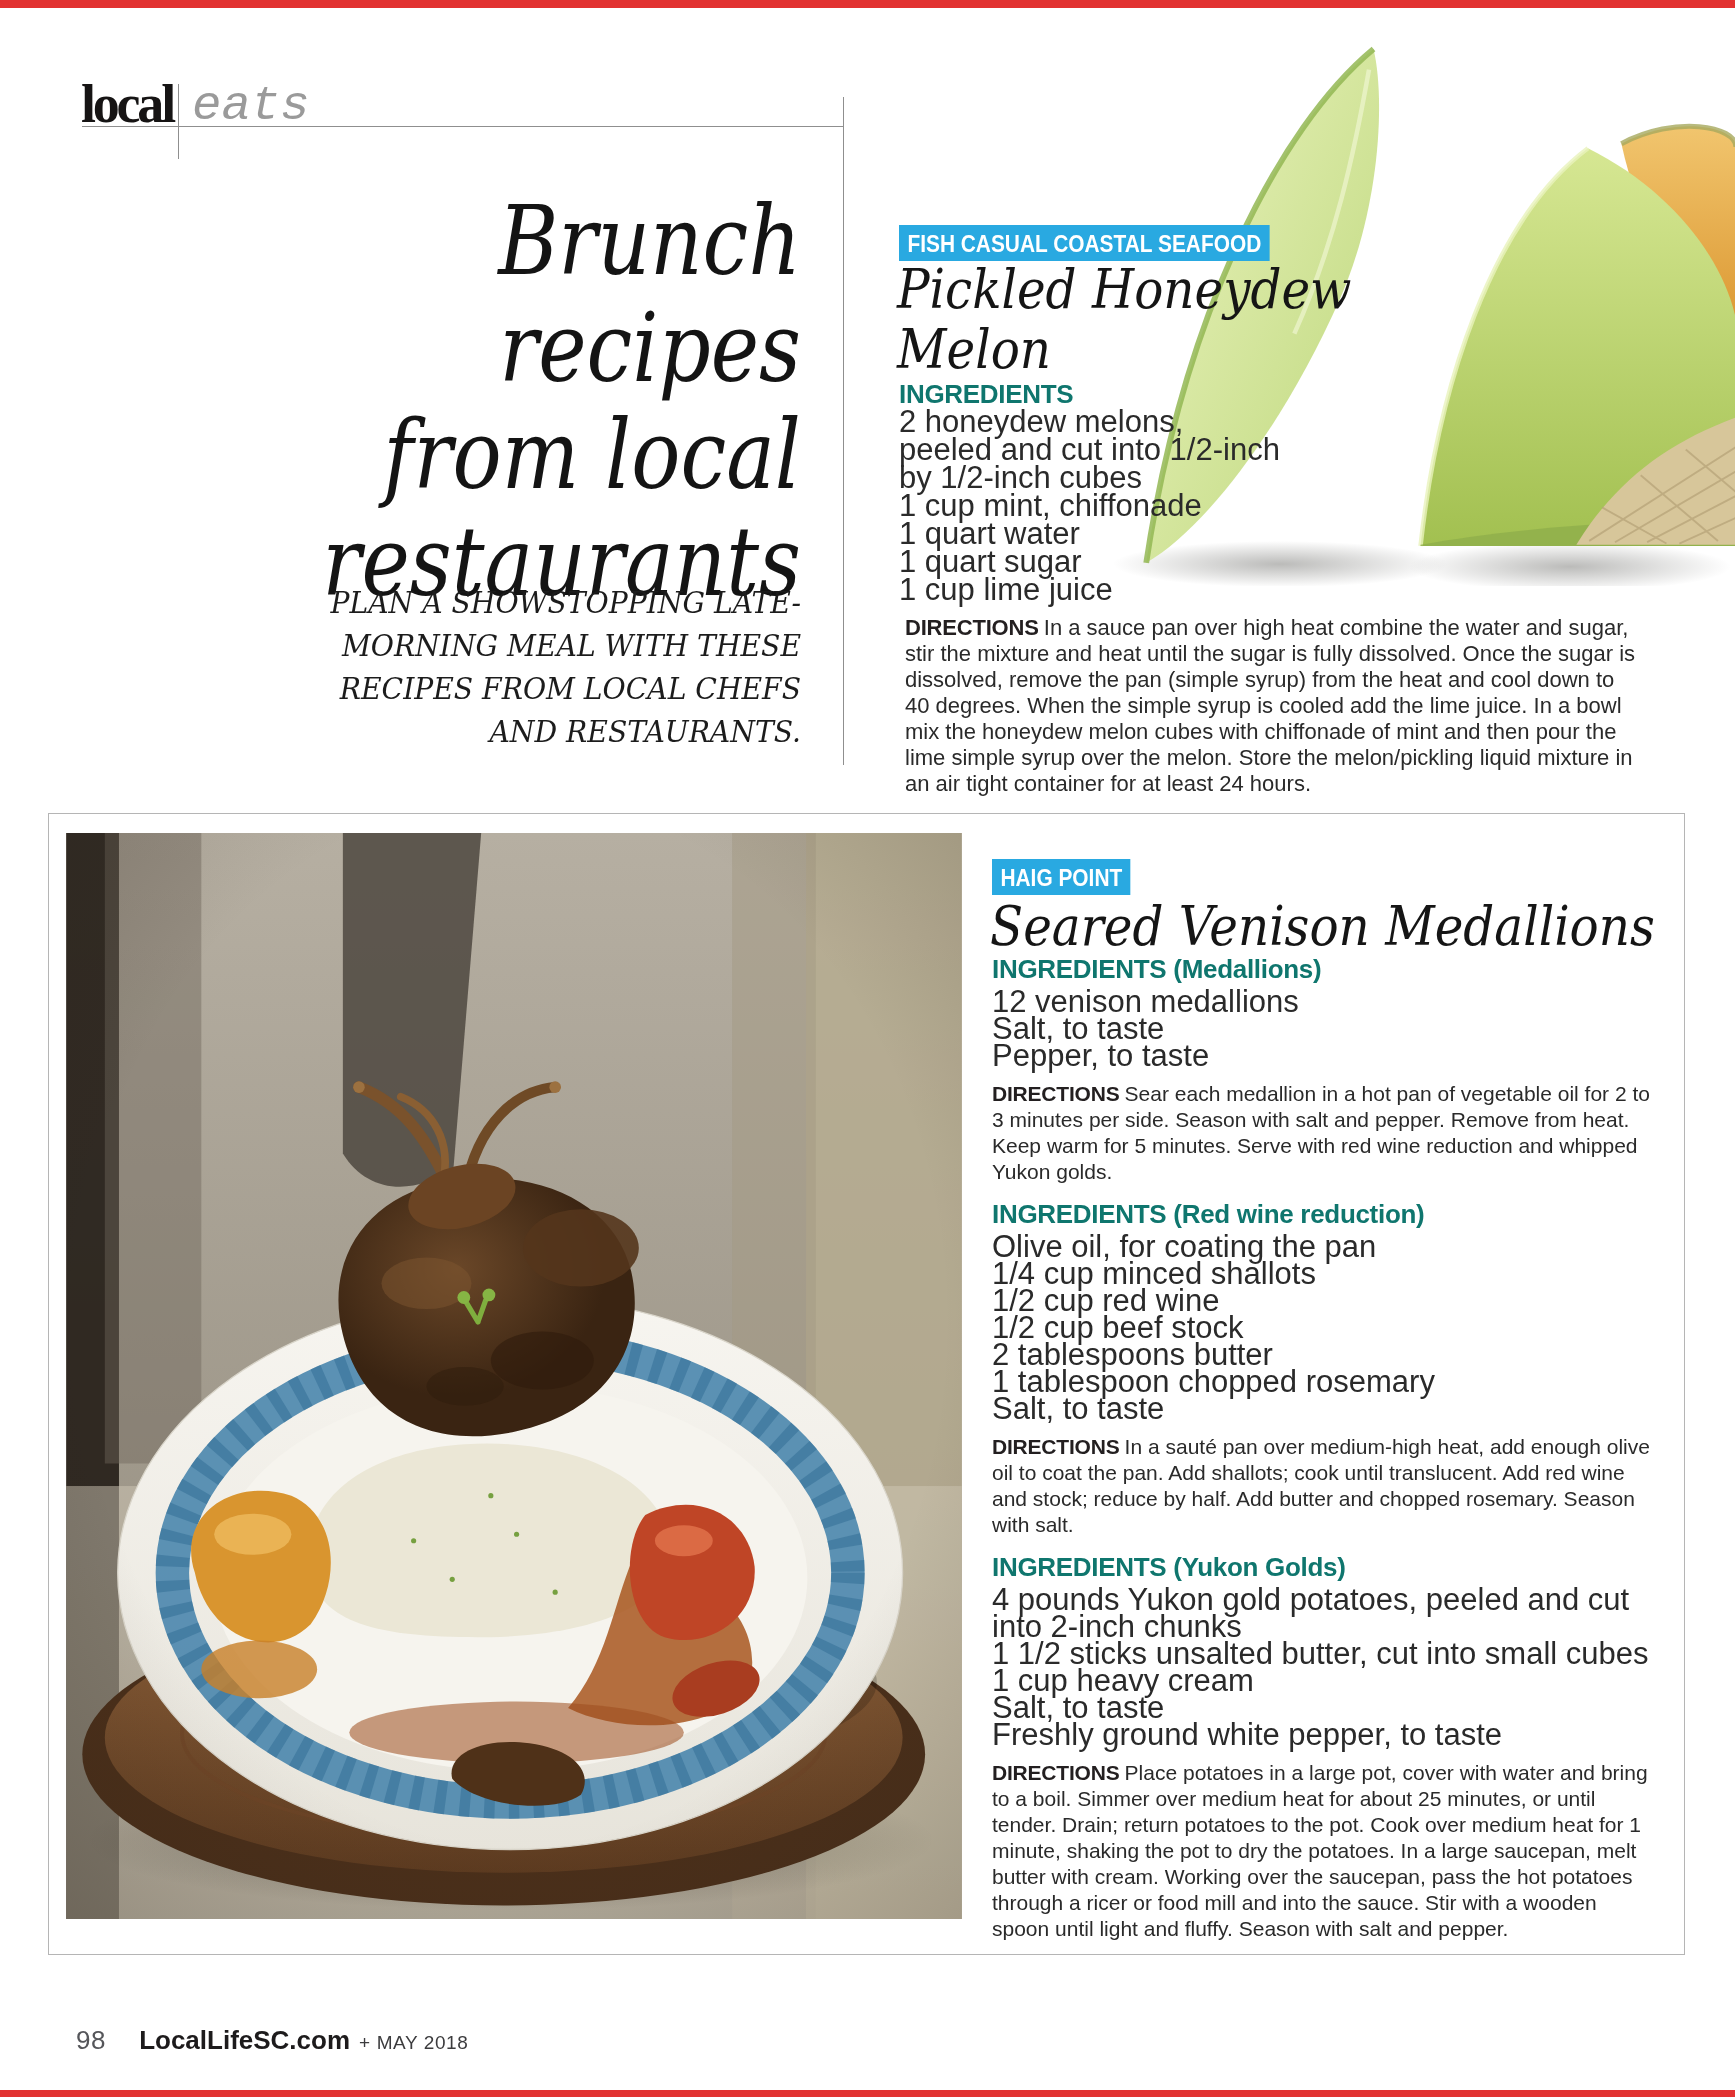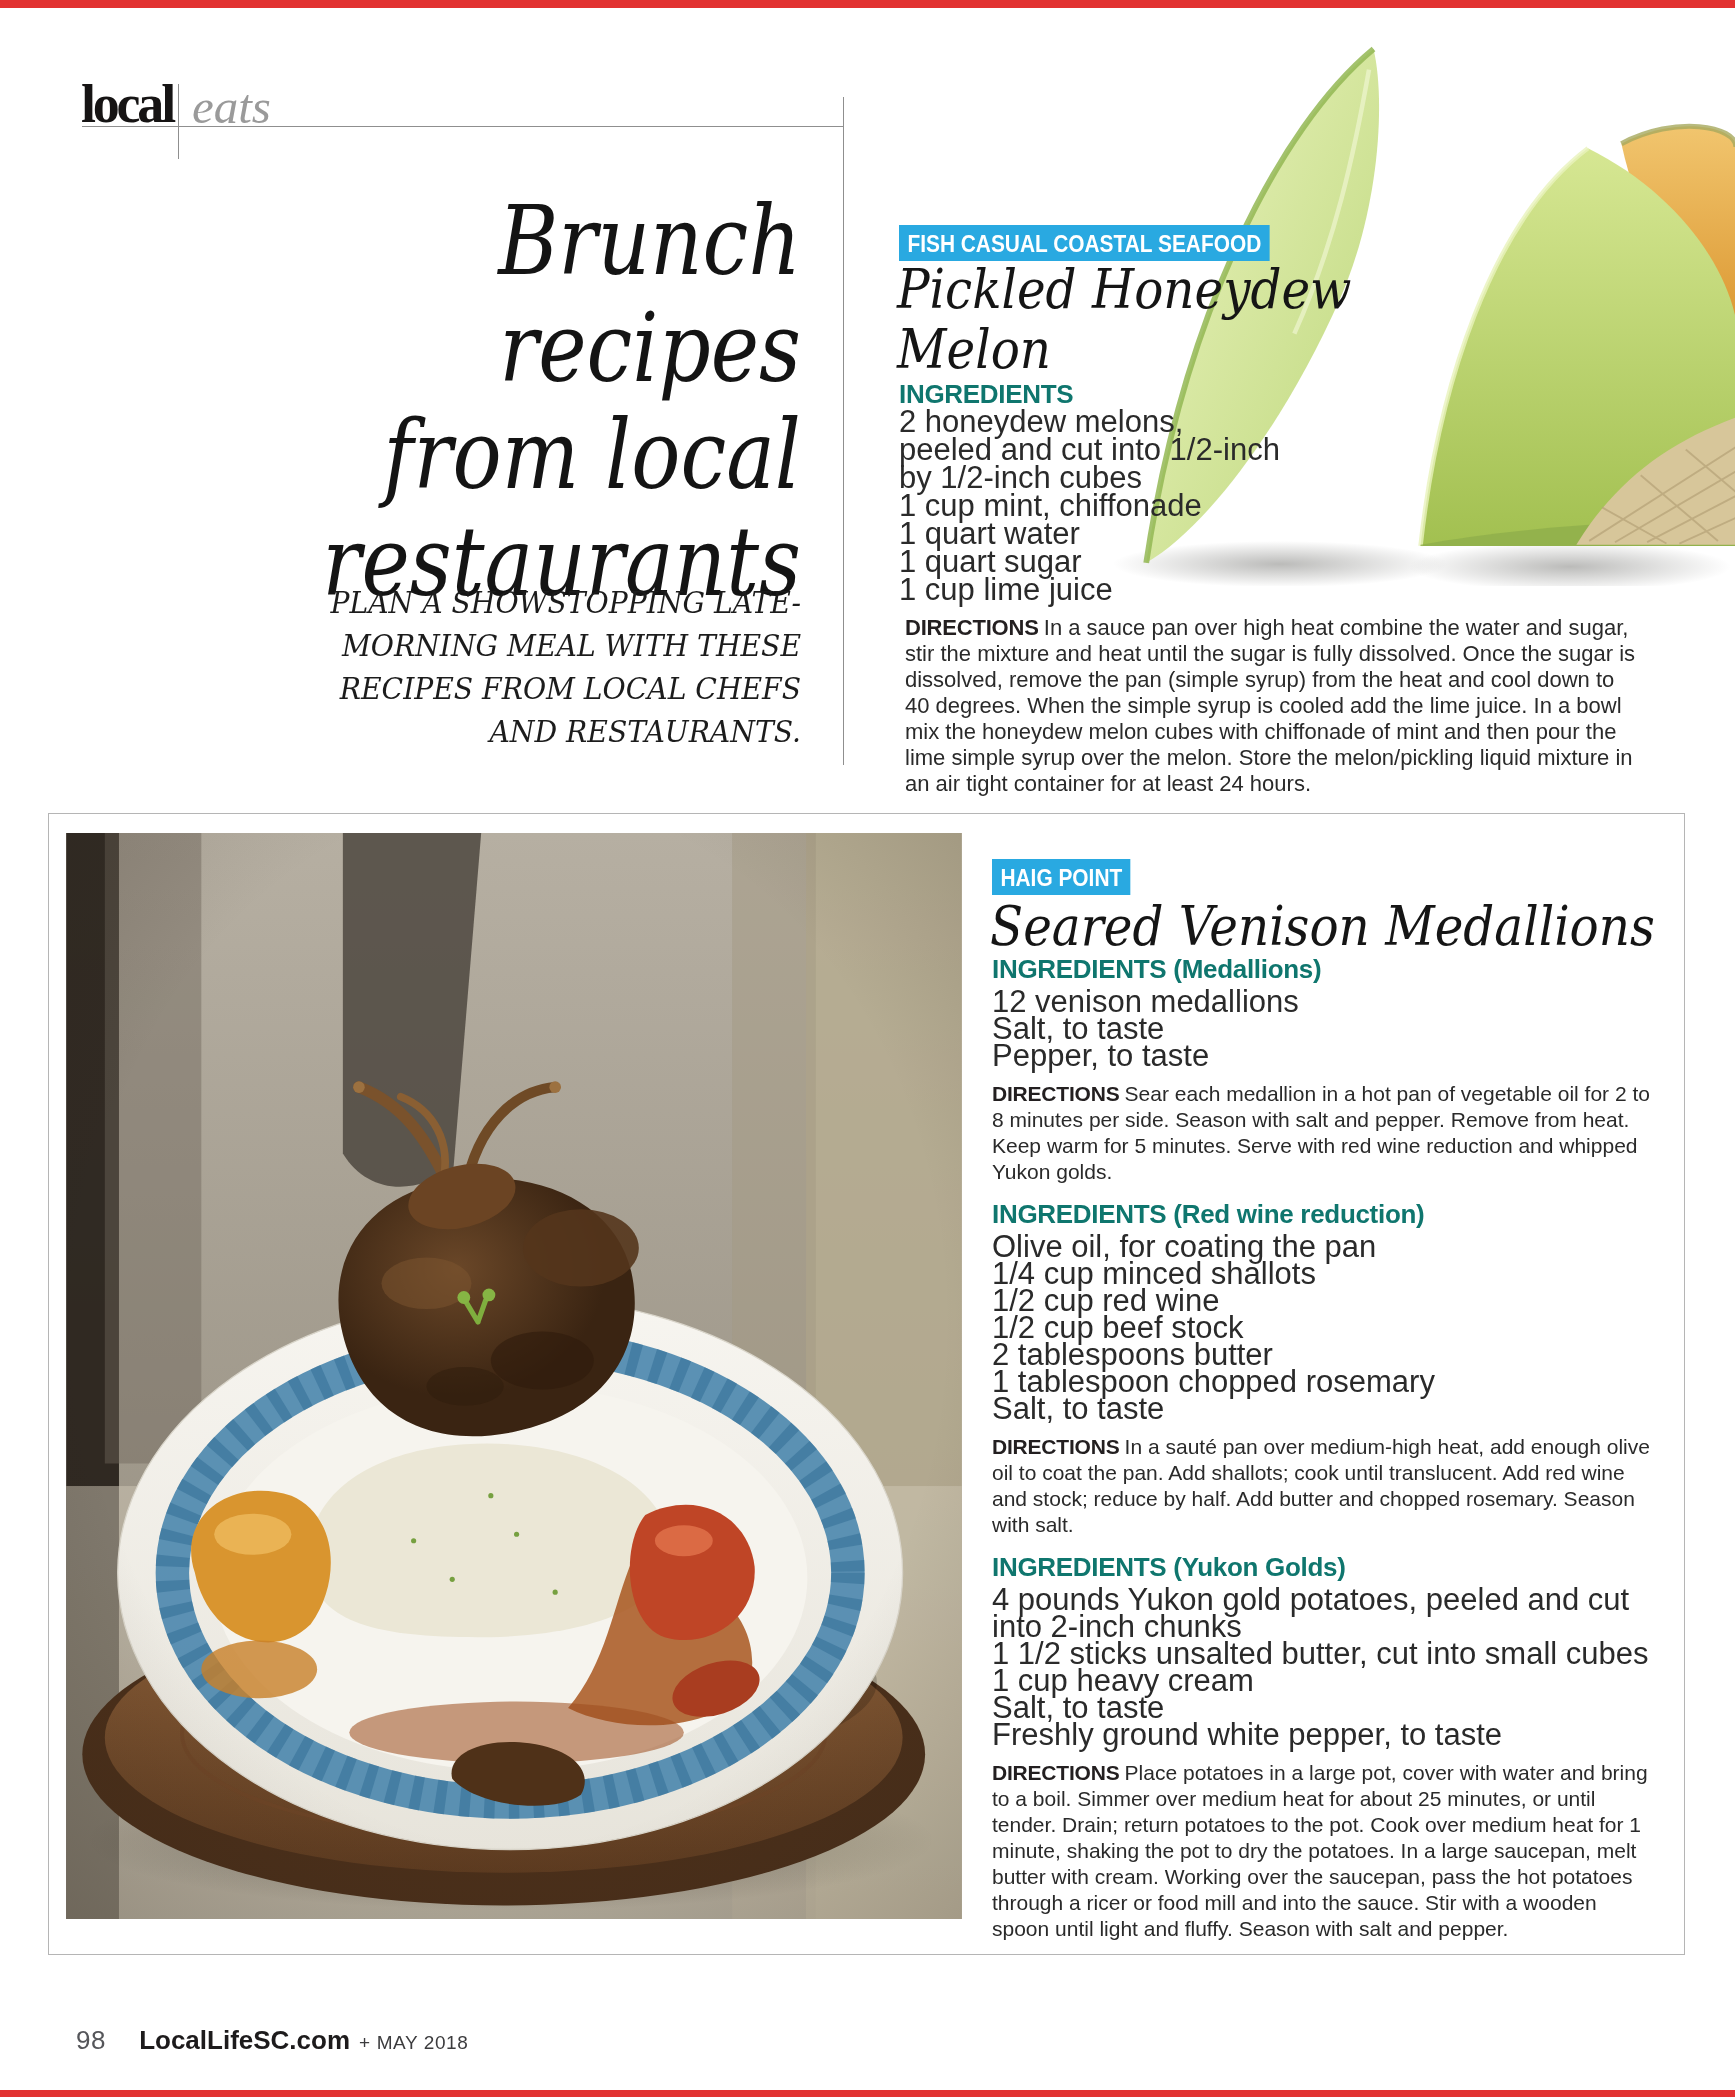--- a/index.html
+++ b/index.html
@@ -5,21 +5,21 @@
   html,body{margin:0;padding:0;background:#ffffff;}
   #page{position:relative;width:1736px;height:2097px;background:#ffffff;overflow:hidden;
         font-family:"Liberation Sans", sans-serif;color:#231f20;}
   .abs{position:absolute;}
   
   .redbar{left:0;width:1736px;height:7.7px;background:#e23231;}
   
   .brand{left:81px;top:84px;font-family:Liberation Serif, serif;font-weight:bold;
          font-size:54px;letter-spacing:-3.2px;color:#161414;line-height:41px;}
   .brand-divider{left:178px;top:84px;width:1.3px;height:75px;background:#8f8f8f;}
-  .section-word{left:192px;top:82px;font-family:Liberation Serif, serif;font-style:italic;
+  .section-word{left:192px;top:82px;font-family:Liberation Mono, monospace;font-style:italic;
          font-size:49px;color:#9a9a9a;line-height:49px;}
   .head-rule{left:82px;top:126px;width:762px;height:1.3px;background:#8f8f8f;}
   .center-rule{left:843px;top:97px;width:1.3px;height:668px;background:#8f8f8f;}
   
   .feature-title{left:103px;top:188px;width:698px;text-align:right;
       font-family:"DejaVu Serif",serif;font-style:italic;font-weight:normal;
       font-size:95px;line-height:107px;color:#141414;
       transform:scaleX(.86);transform-origin:top right;}
   .feature-sub{left:219px;top:581px;width:582px;text-align:right;
       font-family:"DejaVu Serif",serif;font-style:italic;font-size:30px;line-height:43px;
@@ -241,21 +241,21 @@
   <div id="r2-label" class="abs resto-label">HAIG POINT</div>
   <div id="r2-title" class="abs recipe-title">Seared Venison Medallions</div>
 
   <div class="abs r2col">
     <div class="ing-head">INGREDIENTS (Medallions)</div>
     <div class="ing-list">
         <div>12 venison medallions</div>
         <div>Salt, to taste</div>
         <div>Pepper, to taste</div>
       </div>
-    <p class="dirs"><span class="dirlbl">DIRECTIONS</span><span>Sear each medallion in a hot pan of vegetable oil for 2 to 8 minutes per side. Season with salt and pepper. Remove from heat. Keep warm for 5 minutes. Serve with red wine reduction and whipped Yukon golds.</span></p>
+    <p class="dirs"><span class="dirlbl">DIRECTIONS</span><span>Sear each medallion in a hot pan of vegetable oil for 2 to 3 minutes per side. Season with salt and pepper. Remove from heat. Keep warm for 5 minutes. Serve with red wine reduction and whipped Yukon golds.</span></p>
 
     <div class="ing-head">INGREDIENTS (Red wine reduction)</div>
     <div class="ing-list">
         <div>Olive oil, for coating the pan</div>
         <div>1/4 cup minced shallots</div>
         <div>1/2 cup red wine</div>
         <div>1/2 cup beef stock</div>
         <div>2 tablespoons butter</div>
         <div>1 tablespoon chopped rosemary</div>
         <div>Salt, to taste</div>

